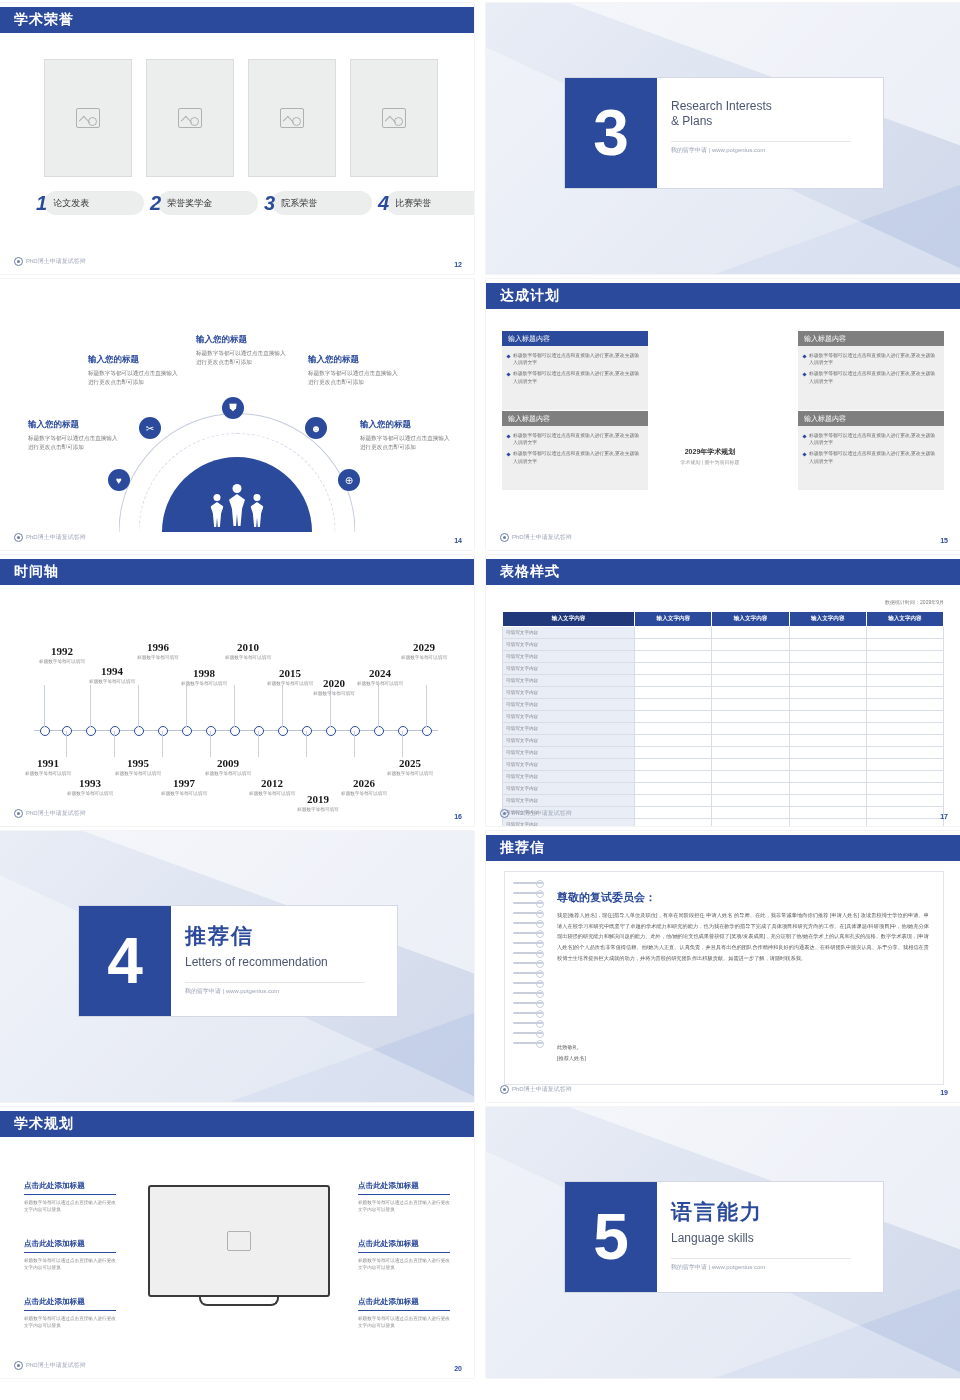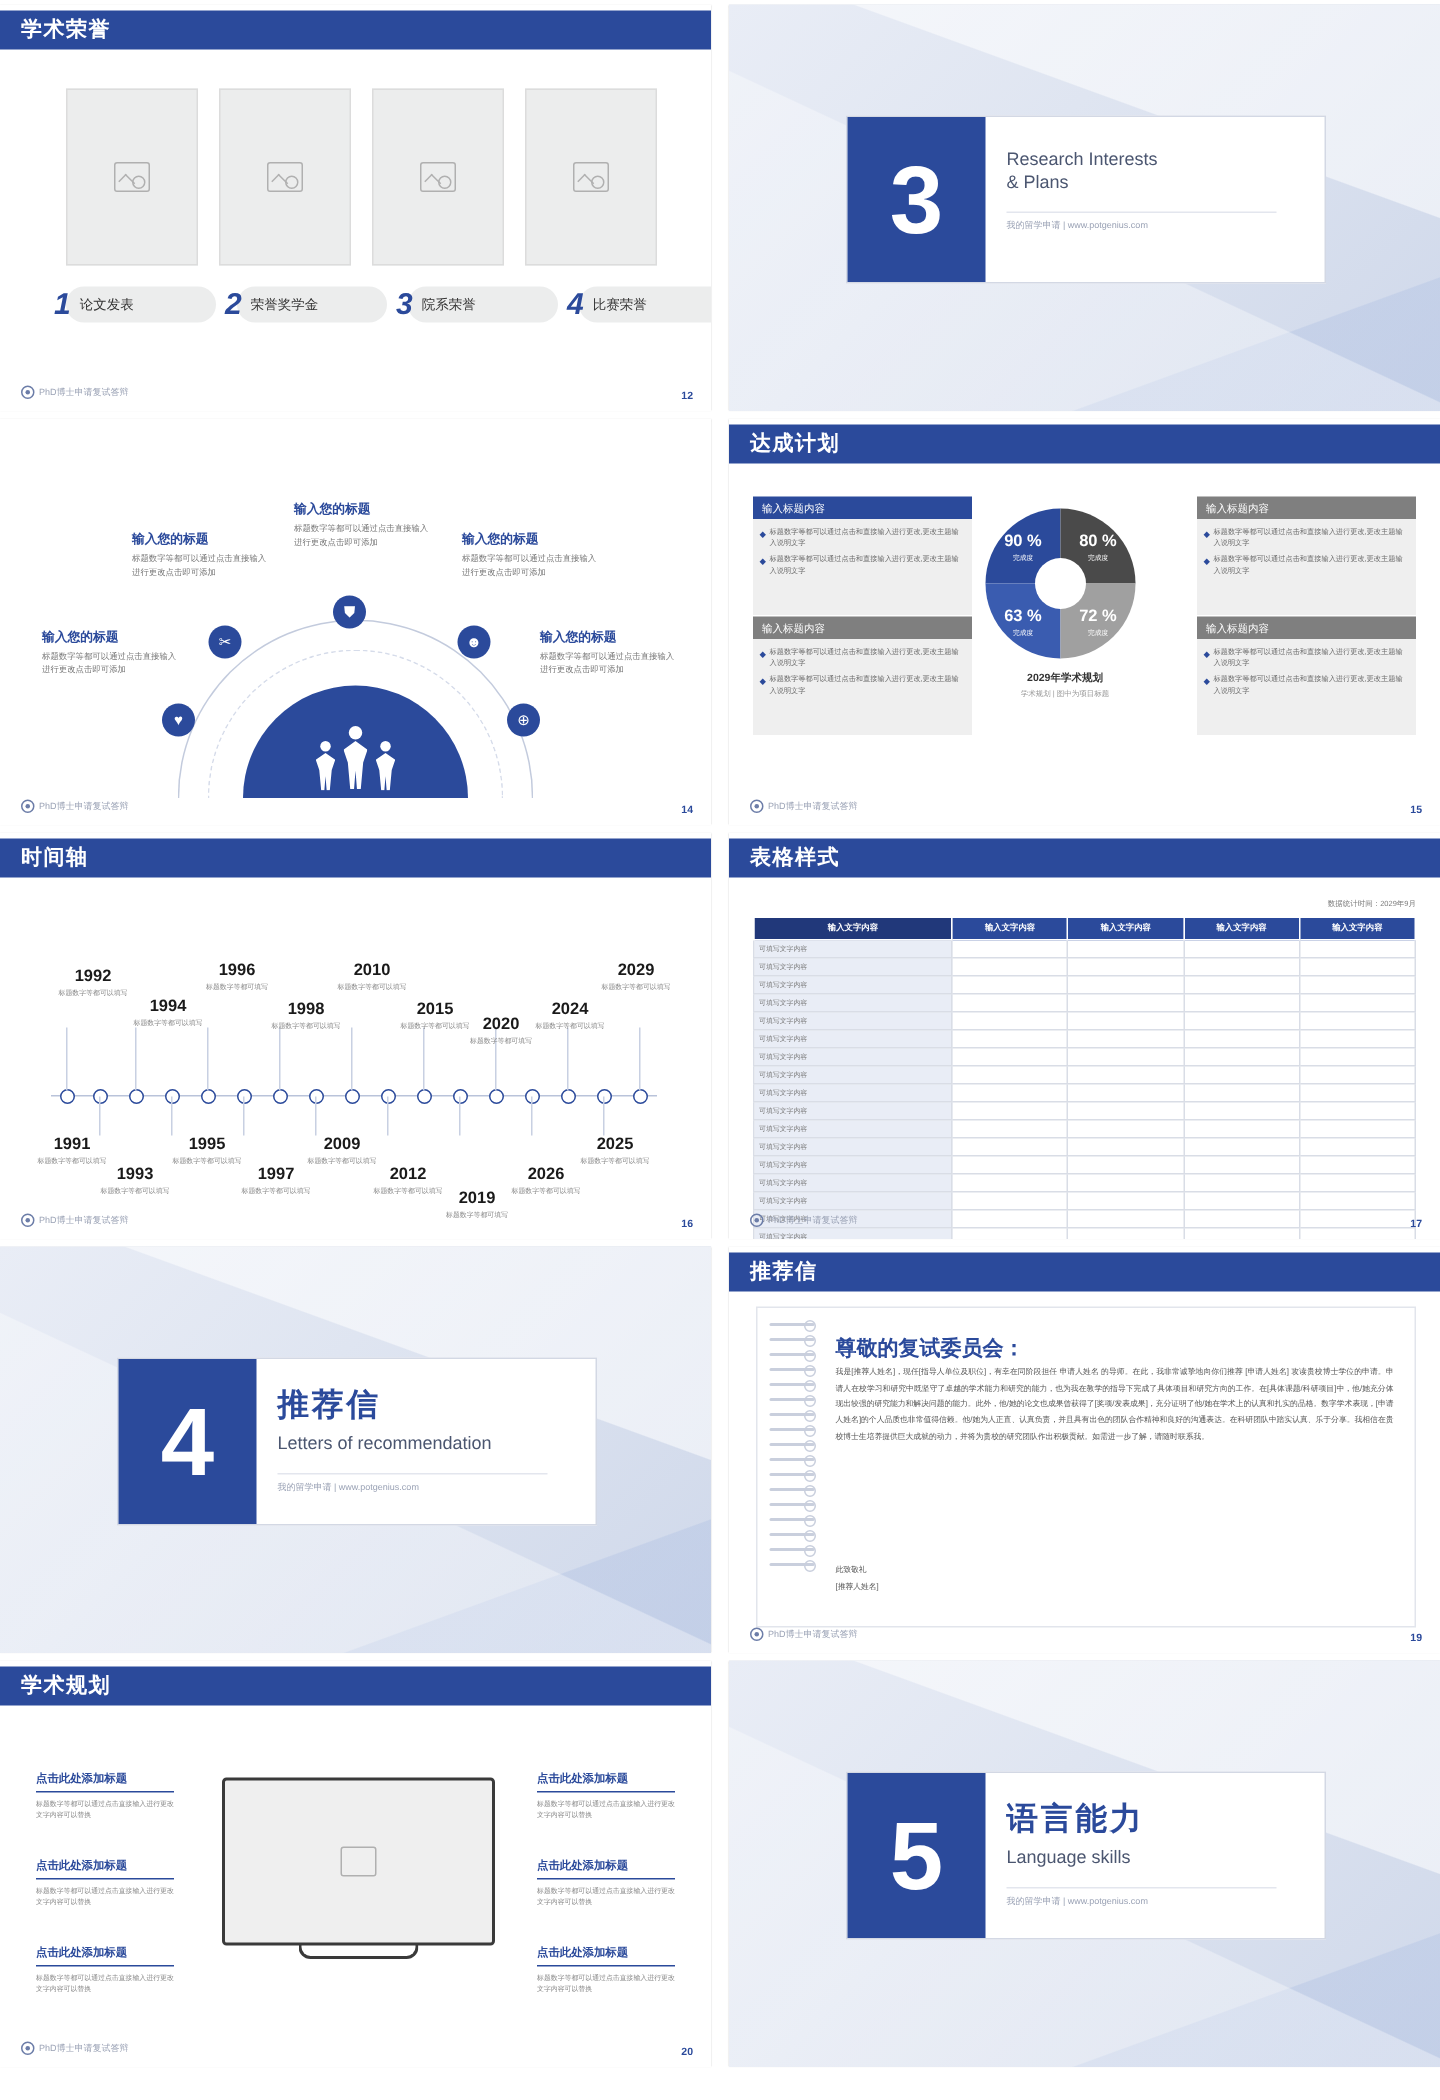--- a/index.html
+++ b/index.html
@@ -65,37 +65,37 @@
   .quad .p{font-size:11px;font-weight:bold;}
   .quad .l{font-size:4.5px;margin-top:2px;}
   .hole{position:absolute;left:50%;top:50%;transform:translate(-50%,-50%);width:34px;height:34px;background:#fff;border-radius:50%;}
   .planlbl{position:absolute;left:139px;top:168px;width:170px;text-align:center;}
   .planlbl .a{font-size:7px;color:#333;font-weight:bold;}
   .planlbl .b{font-size:5px;color:#999;margin-top:2px;}
   
   .tlline{position:absolute;left:34px;top:175px;width:404px;height:1px;background:#b9c3da;}
   .tlnode{position:absolute;top:-3.5px;width:8px;height:8px;border-radius:50%;border:1.6px solid #2b4a9b;background:#fff;}
   .tlstem{position:absolute;width:1px;background:#c8d0e2;}
-  .tlitem{position:absolute;width:56px;text-align:center;}
+  .tlitem{position:absolute;width:56px;text-align:center;font-family:Liberation Serif, serif;}
   .tlitem .y{font-size:11px;font-weight:bold;color:#1a1a1a;}
   .tlitem .d{font-size:4.6px;color:#8a8a8a;line-height:1.5;margin-top:2px;}
   
   .tbl{position:absolute;left:16px;top:56px;width:442px;border-collapse:collapse;font-size:4.6px;}
   .tbl th{background:#2b4a9b;color:#fff;height:12px;font-size:5.6px;font-weight:bold;border:1px solid #fff;}
   .tbl th.first{background:#21387a;}
   .tbl td{border:1px solid #d9dde6;height:9px;color:#7b7b7b;padding-left:3px;}
   .tbl td.firstcol{background:#e9edf6;color:#5a6party;}
   .tbl td.firstcol{color:#6a7siz;}
   .tblnote{position:absolute;right:16px;top:44px;font-size:5px;color:#7b7b7b;}
   
   .letter{position:absolute;left:18px;top:40px;width:438px;height:212px;background:#fff;border:1px solid #e2e5ec;}
   .spiral{position:absolute;left:8px;top:10px;width:34px;height:190px;}
   .spiral i{display:block;width:30px;height:2px;background:#c9cfdd;margin-bottom:8px;border-radius:1px;position:relative;}
   .spiral i:after{content:"";position:absolute;right:-1px;top:-2px;width:6px;height:6px;border:1px solid #c9cfdd;border-radius:50%;}
-  .lhead{position:absolute;left:52px;top:18px;font-size:14px;font-weight:bold;color:#2b4a9b;}
+  .lhead{position:absolute;left:52px;top:18px;font-size:11px;font-weight:bold;color:#2b4a9b;}
   .lbody{position:absolute;left:52px;top:38px;width:372px;font-size:5.2px;color:#555;line-height:2.05;text-align:justify;}
   .lsign{position:absolute;left:52px;bottom:20px;font-size:5.2px;color:#555;line-height:2.1;}
   
   .tv{position:absolute;left:148px;top:78px;width:178px;height:108px;background:#efefef;border:2px solid #3a3a3a;border-radius:3px;}
   .tvstand{position:absolute;left:199px;top:188px;width:76px;height:9px;border:2px solid #3a3a3a;border-top:none;border-radius:0 0 8px 8px;}
   .cblock{position:absolute;width:92px;}
   .cblock .h{font-size:7.6px;font-weight:bold;color:#2b4a9b;}
   .cblock .u{height:1px;background:#2b4a9b;margin:3px 0 4px;}
   .cblock .b{font-size:4.6px;color:#8a8a8a;line-height:1.6;}
 </style>
@@ -238,39 +238,20 @@
     <div class="card gray" style="left:312px;top:132px;">
       <div class="hd">输入标题内容</div>
       <div class="bd">
           <ul style="margin:0;padding:0;">
         <li>标题数字等都可以通过点击和直接输入进行更改,更改主题输入说明文字</li>
         <li>标题数字等都可以通过点击和直接输入进行更改,更改主题输入说明文字</li>
           </ul>
         </div>
     </div>
 
-    <div class="donut">
-      <div class="quad" style="left:0;top:0;background:#2b4a9b;border-radius:50px 0 0 0;">
-        <span class="p">90 %</span>
-        <span class="l">完成度</span>
-      </div>
-      <div class="quad" style="left:50px;top:0;background:#4a4a4a;border-radius:0 50px 0 0;">
-        <span class="p">80 %</span>
-        <span class="l">完成度</span>
-      </div>
-      <div class="quad" style="left:0;top:50px;background:#3a5cb0;border-radius:0 0 0 50px;">
-        <span class="p">63 %</span>
-        <span class="l">完成度</span>
-      </div>
-      <div class="quad" style="left:50px;top:50px;background:#a0a0a0;border-radius:0 0 50px 0;">
-        <span class="p">72 %</span>
-        <span class="l">完成度</span>
-      </div>
-      <div class="hole"></div>
-    </div>
 
     <div class="planlbl">
       <div class="a">2029年学术规划</div>
       <div class="b">学术规划 | 图中为项目标题</div>
     </div>
     <div class="footer">
         <span class="dot"></span>
         <span>PhD博士申请复试答辩</span>
       </div>
     <div class="pnum">15</div>

